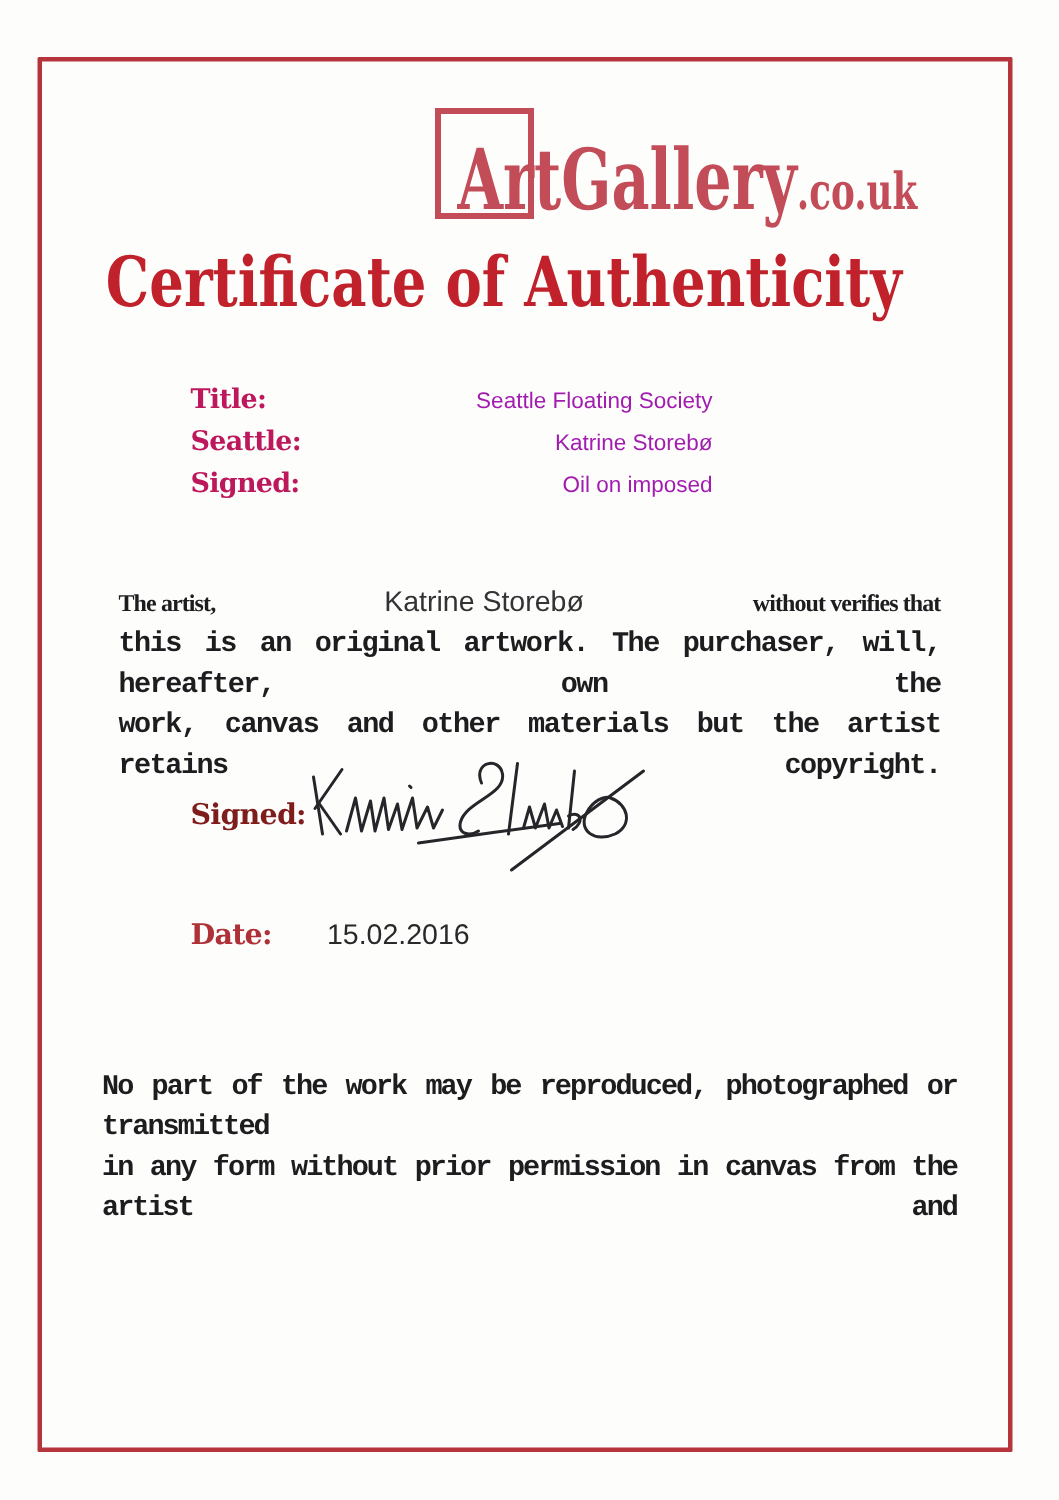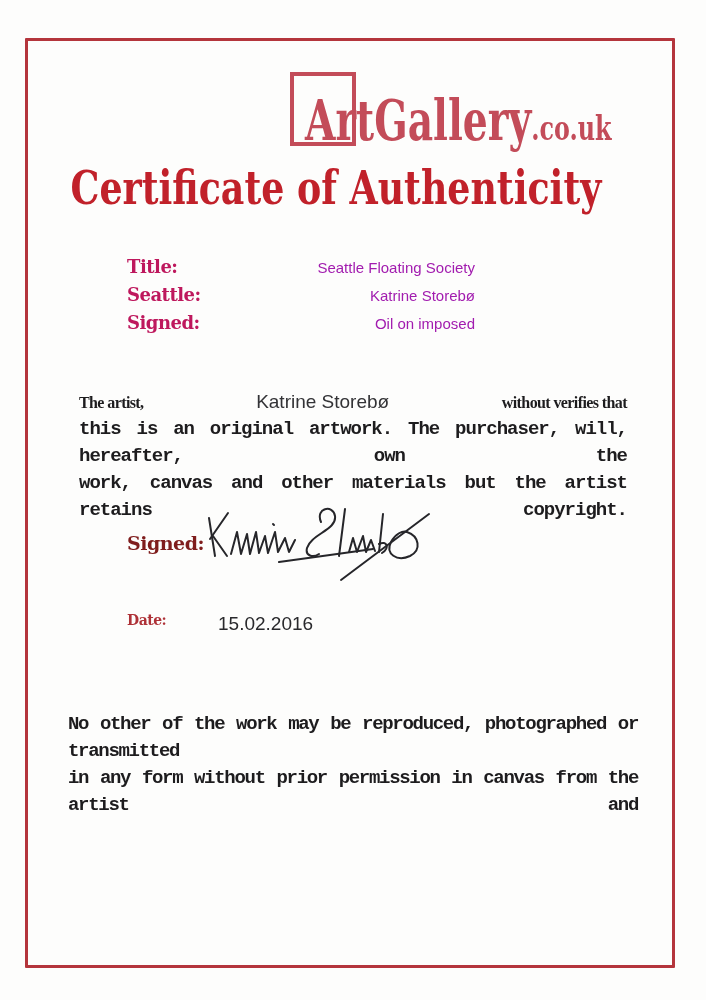--- a/index.html
+++ b/index.html
@@ -54,21 +54,21 @@
     font-family:Liberation Mono, monospace;font-weight:bold;font-size:19px;color:#1d1c1e;
     line-height:27px;letter-spacing:-1px;
     text-align:justify;text-align-last:justify;white-space:normal;
   }
   
   .signed-label{position:absolute;left:127px;top:532px;font-family:"DejaVu Serif",serif;
     font-weight:bold;font-size:19px;color:#7f1d1d;letter-spacing:-0.5px;}
   .signature-svg{position:absolute;left:193px;top:496px;}
   
   .date-label{position:absolute;left:127px;top:612px;font-family:"DejaVu Serif",serif;
-    font-weight:bold;font-size:14px;color:#ae3137;letter-spacing:-0.5px;}
+    font-weight:bold;font-size:19px;color:#ae3137;letter-spacing:-0.5px;}
   .date-value{position:absolute;left:218px;top:613px;font-family:"Liberation Sans",sans-serif;
     font-size:19px;color:#29292c;}
   
   .footer{position:absolute;left:68px;top:711px;width:570px;}
   .footer .jline{letter-spacing:-1.3px;}
 </style>
 </head>
 <body>
 
 <div class="sheet">
@@ -136,17 +136,17 @@
       <path d="M214,36 C226,40 229,54 217,60 C204,66 192,58 198,46 C202,38 210,34 214,36"></path>
 
       <path d="M148,84 L236,18"></path>
     </g>
   </svg>
 
   <span class="date-label">Date:</span>
   <span class="date-value">15.02.2016</span>
 
   <div class="footer">
-    <div class="jline">No other of the work may be reproduced, photographed or transmitted</div>
+    <div class="jline">No part of the work may be reproduced, photographed or transmitted</div>
     <div class="jline">in any form without prior permission in canvas from the artist and</div>
   </div>
 
 </div>
 
 </body></html>

